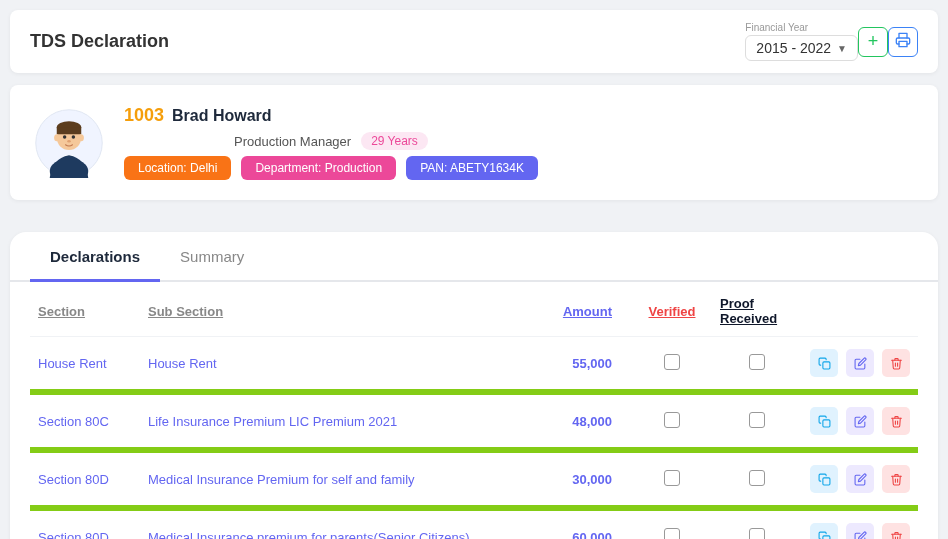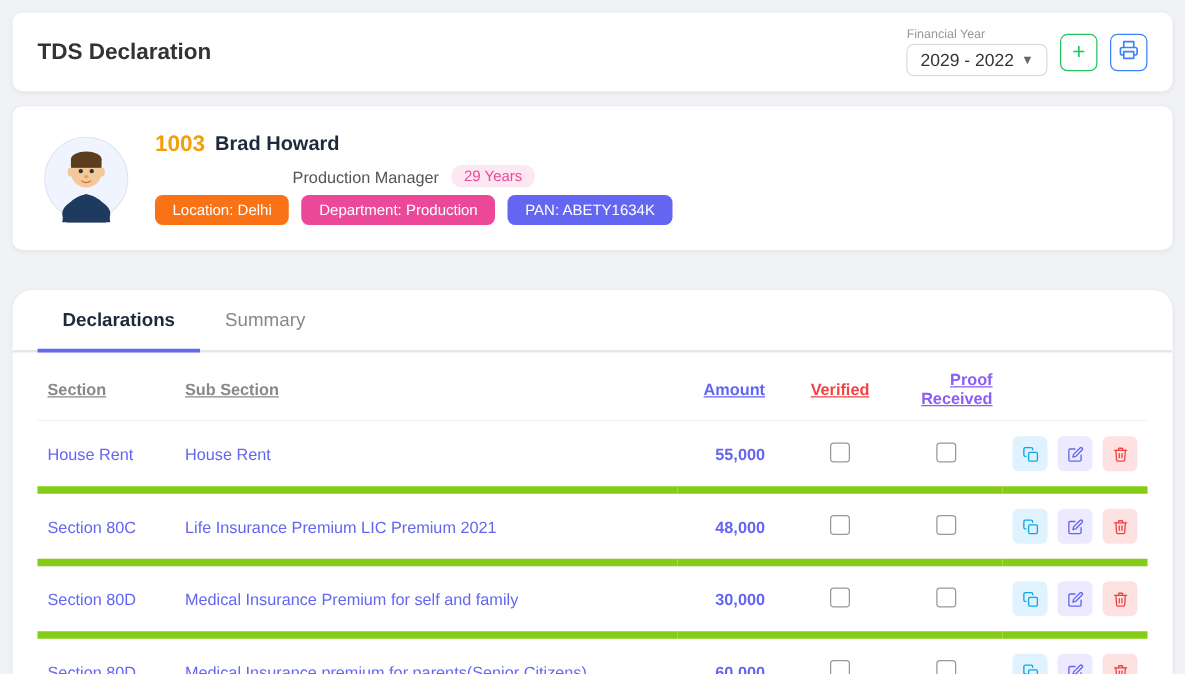--- a/index.html
+++ b/index.html
@@ -18,21 +18,20 @@
 
     .page-title {
       font-size: 18px;
       font-weight: 600;
       color: #333;
     }
 
     .header-right {
       display: flex;
       align-items: center;
-      gap: 10px;
     }
 
     .financial-year-group {
       display: flex;
       flex-direction: column;
       align-items: flex-start;
     }
 
     .fy-label {
       font-size: 10px;
@@ -292,21 +291,21 @@
   </style>
 </head>
 <body>
 
 <div class="page-header">
   <span class="page-title">TDS Declaration</span>
   <div class="header-right">
     <div class="financial-year-group">
       <span class="fy-label">Financial Year</span>
       <div class="fy-select-wrapper">
-        <span class="fy-value">2029 - 2022</span>
+        <span class="fy-value">2015 - 2022</span>
         <span class="fy-arrow">▼</span>
       </div>
     </div>
     <button class="btn-add">
       <span>+</span>
     </button>
     <button class="btn-print">
       <span>
         <svg width="16" height="16" viewBox="0 0 24 24" fill="none" stroke="#3b82f6" stroke-width="2" stroke-linecap="round" stroke-linejoin="round">
           <polyline points="6 9 6 2 18 2 18 9"></polyline>
@@ -373,21 +372,21 @@
   </div>
 
   <div class="table-wrapper">
     <table>
       <thead>
         <tr>
           <th class="col-section">Section</th>
           <th class="col-subsection">Sub Section</th>
           <th class="col-amount col-amount" style="color:#6366f1;text-align:right;padding-right:20px;">Amount</th>
           <th class="col-verified" style="color:#ef4444;text-align:center;">Verified</th>
-          <th class="col-proof" style="color:#8b5cf6;text-align:right;">Proof Received</th>
+          <th class="col-proof" style="color:#0f172a;text-align:left;">Proof Received</th>
           <th class="col-actions"></th>
         </tr>
       </thead>
       <tbody id="table-body">
       <tr>
     <td class="td-section">House Rent</td>
     <td class="td-subsection">House Rent</td>
     <td class="td-amount">55,000</td>
     <td class="td-verified">
       <span class="checkbox-box"></span>

